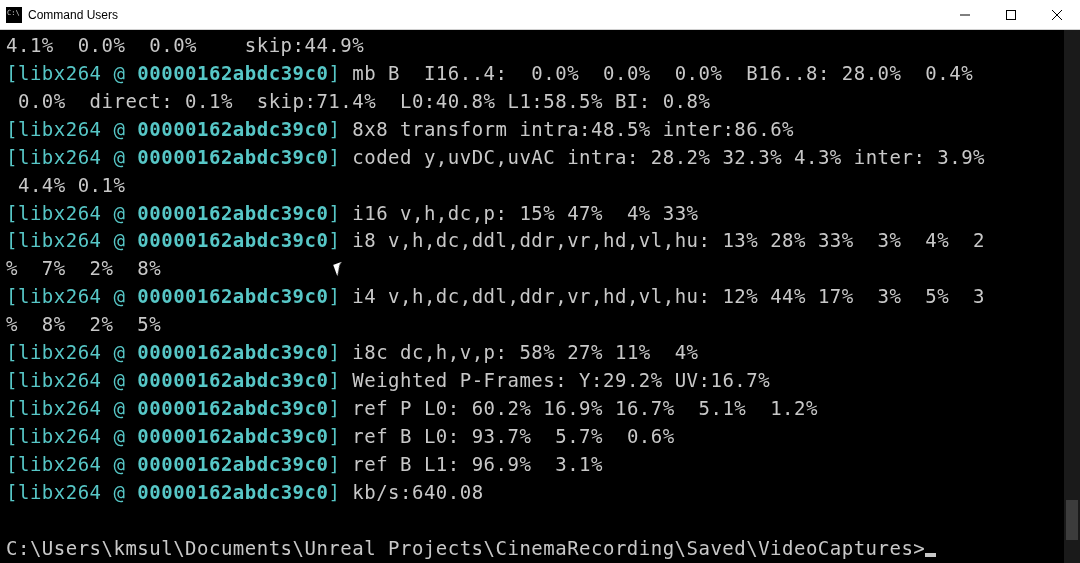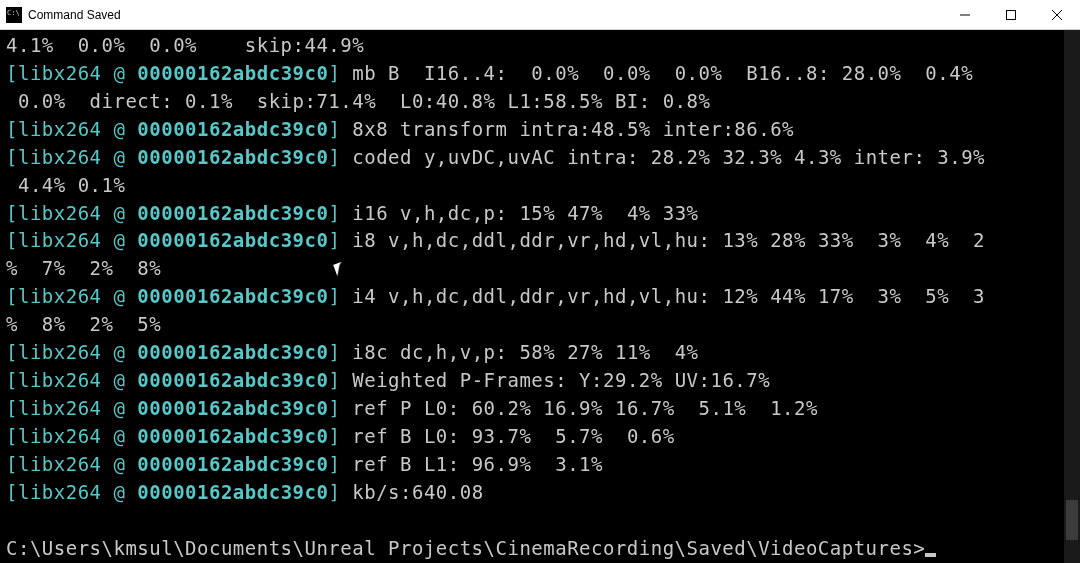--- a/index.html
+++ b/index.html
@@ -125,21 +125,21 @@
     filter: drop-shadow(1px 1px 0 #000);
   }
 </style>
 </head>
 <body>
 
 <div class="window">
 
   <div class="titlebar">
     <span class="titlebar-icon"></span>
-    <span class="titlebar-title">Command Saved</span>
+    <span class="titlebar-title">Command Users</span>
     <div class="title-buttons">
       <div class="title-btn">
         <svg width="10" height="10" viewBox="0 0 10 10">
             <path d="M0 5 H10" stroke="#000" stroke-width="1"></path>
           </svg>
       </div>
       <div class="title-btn">
         <svg width="10" height="10" viewBox="0 0 10 10">
             <rect x="0.5" y="0.5" width="9" height="9" fill="none" stroke="#000" stroke-width="1"></rect>
           </svg>

